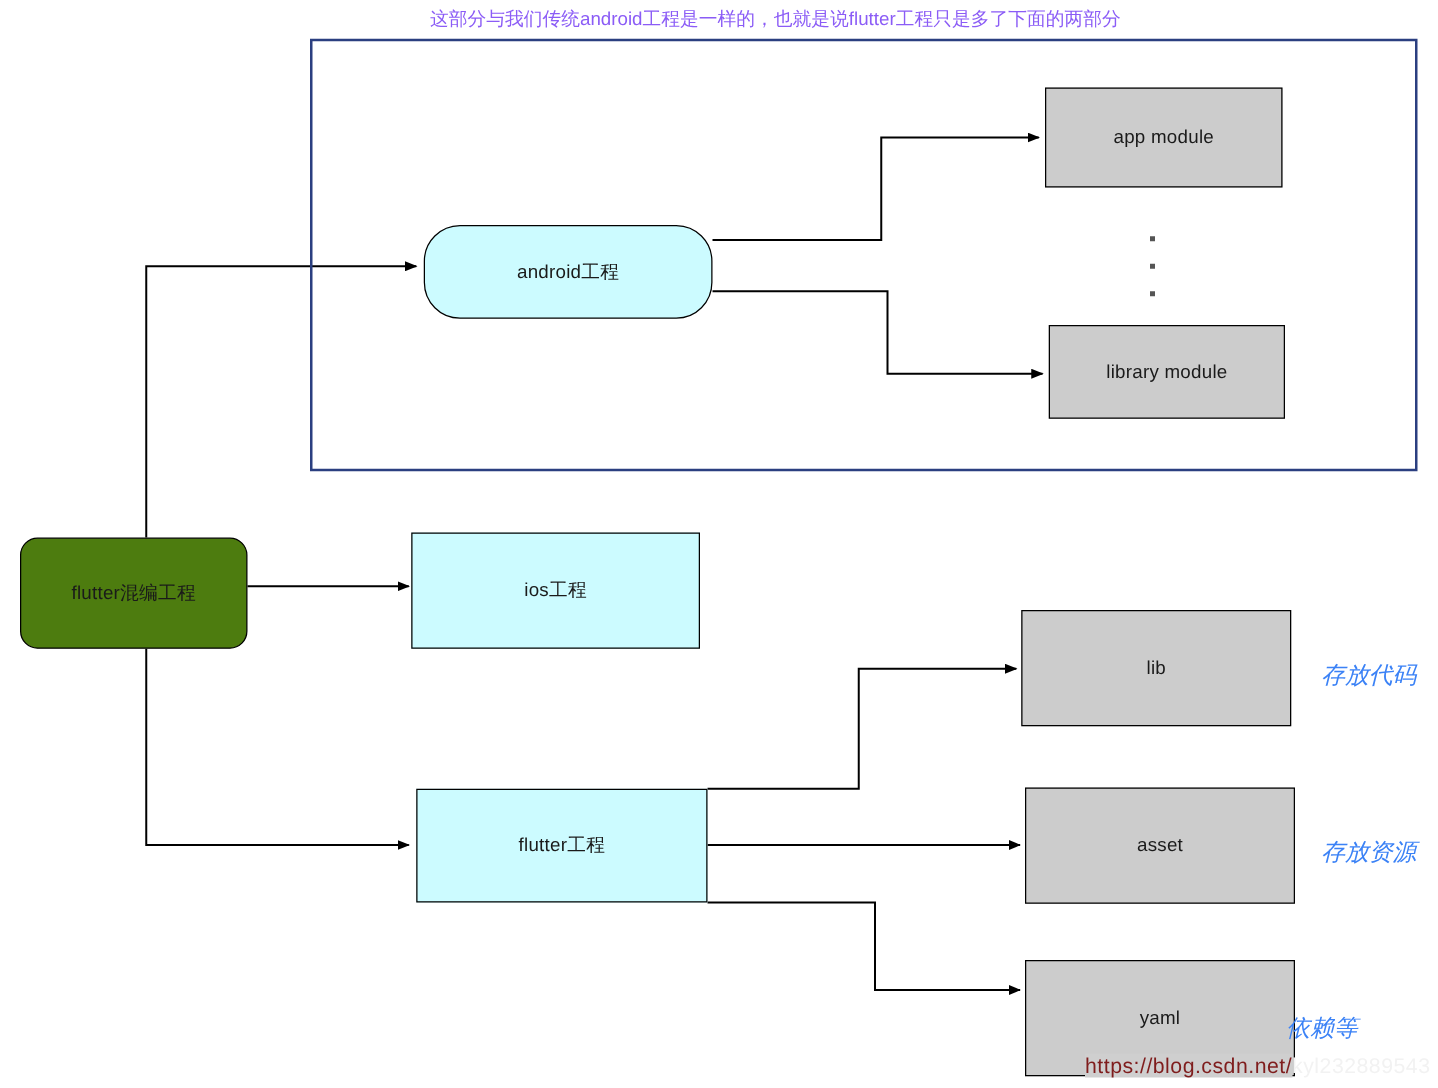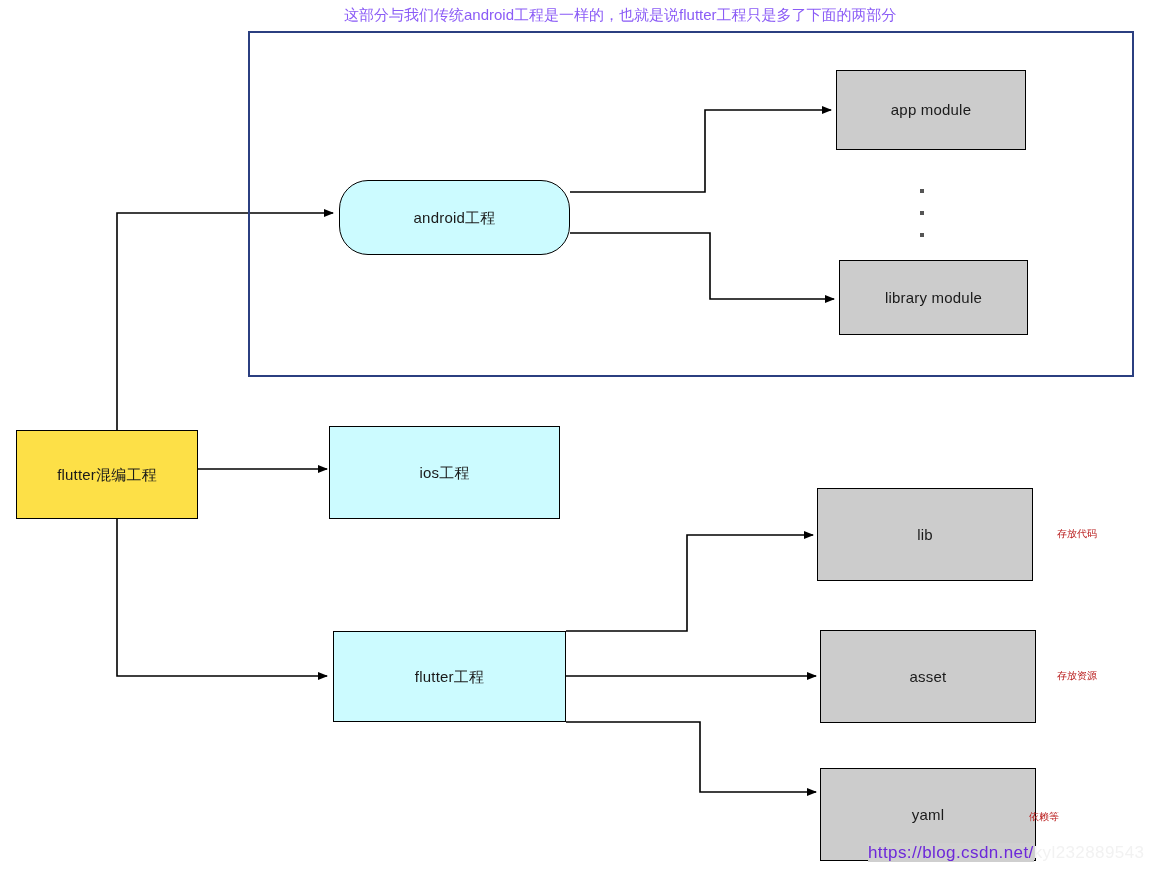--- a/index.html
+++ b/index.html
@@ -22,21 +22,21 @@
     box-sizing:border-box;
     border:1px solid #000000;
     display:flex;align-items:center;justify-content:center;
     text-align:center;
     font-size:15px;
     line-height:1.3;
     letter-spacing:.2px;
     color:#1a1a1a;
     z-index:3;
   }
-  .cyan-strong{background:#fde047;}
+  .cyan-strong{background:#4d7c0f;border-radius:14px;}
   .cyan-pale{background:#ccfbff;}
   .gray{background:#cccccc;}
 
   
   .group-box{
     position:absolute;
     box-sizing:border-box;
     border:2px solid #2b3f80;
     background:transparent;
     z-index:1;
@@ -47,24 +47,25 @@
     position:absolute;
     font-size:15px;
     color:#8b5cf6;
     white-space:nowrap;
     z-index:4;
   }
 
   
   .side-label{
     position:absolute;
-    font-size:10px;
-    color:#b91c1c;
+    font-size:19px;
+    color:#3b82f6;
     white-space:nowrap;
     z-index:4;
+    font-style:italic;
   }
 
   
   .ellipsis{
     position:absolute;
     z-index:4;
     display:flex;flex-direction:column;align-items:center;
     justify-content:space-between;
     height:48px;
   }
@@ -74,21 +75,21 @@
 
   
   .watermark{
     position:absolute;
     font-size:17px;
     color:#e3e3e3;
     white-space:nowrap;
     z-index:5;
     letter-spacing:.4px;
   }
-  .watermark .wm-a{color:#6d28d9;background:#cfcfcf;}
+  .watermark .wm-a{color:#7f1d1d;background:#cfcfcf;}
   .watermark .wm-b{color:#f2f2f2;}
 </style>
 </head>
 <body>
 
 <div id="canvas">
 
   <svg id="wires" viewBox="0 0 1150 870" width="1150" height="870" aria-hidden="true">
     <defs>
       <marker id="arrow" markerWidth="10" markerHeight="8" refX="9" refY="4" orient="auto" markerUnits="userSpaceOnUse">

